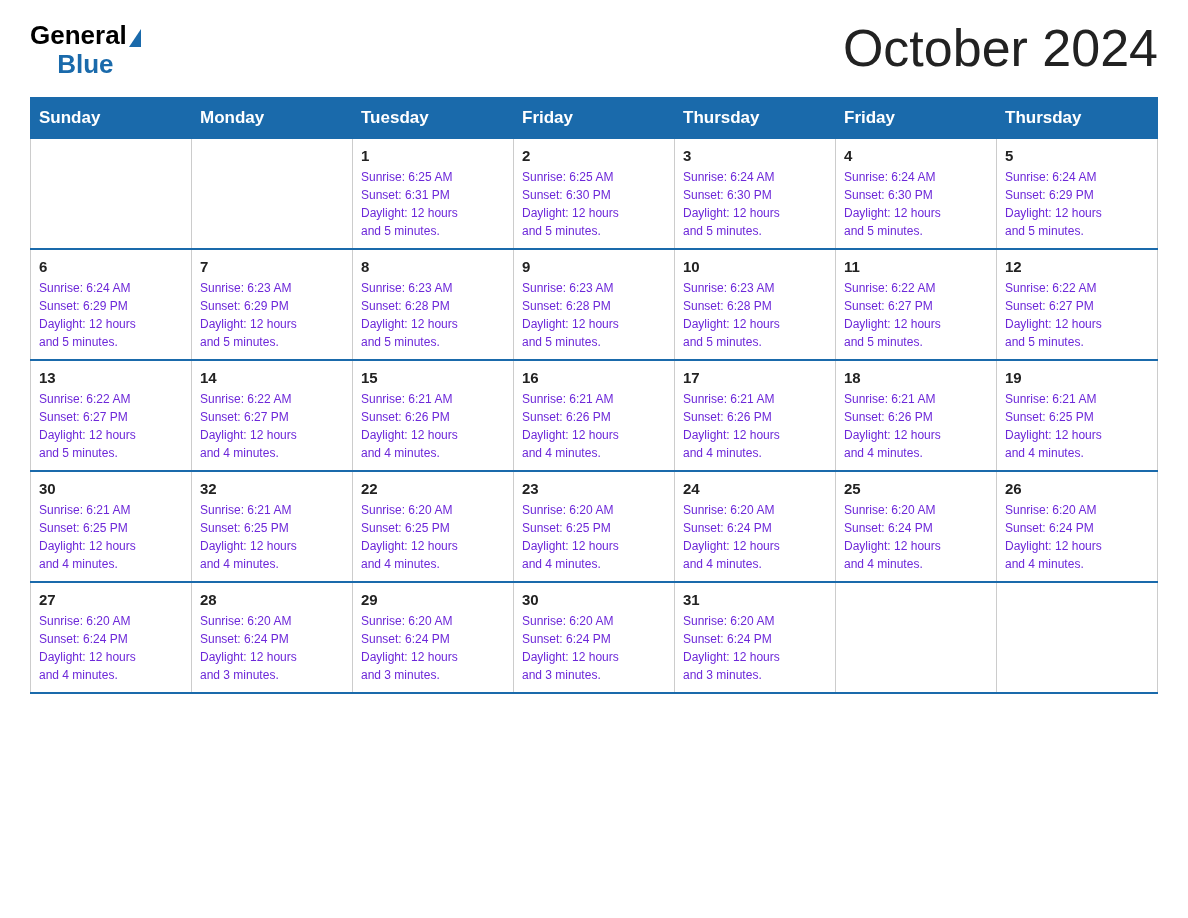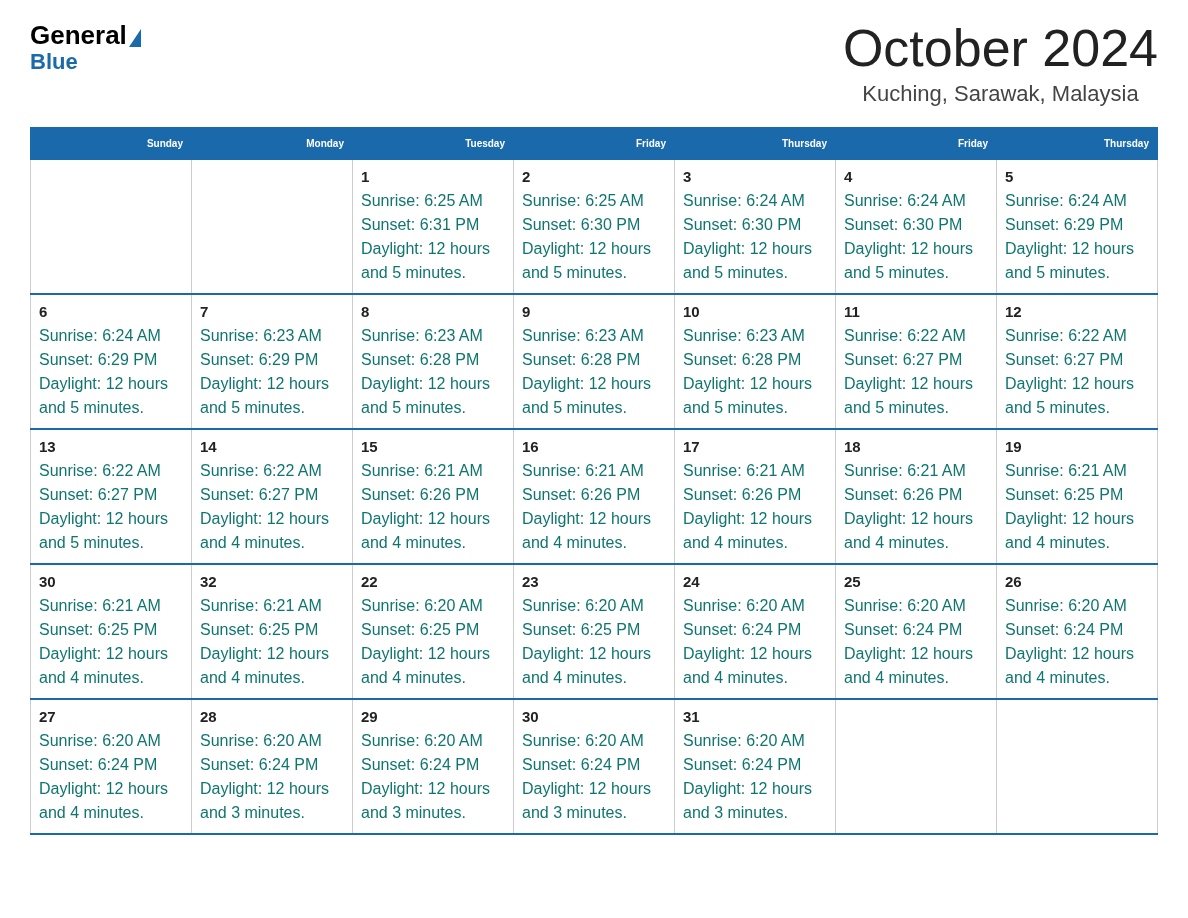--- a/index.html
+++ b/index.html
@@ -30,33 +30,34 @@
       width: 0;
       height: 0;
       border-left: 12px solid transparent;
       border-bottom: 18px solid #1a6aab;
       margin-left: 2px;
       margin-top: 4px;
     }
     .logo-text {
       display: flex;
       flex-direction: column;
+      text-align: center;
     }
     .logo-line1 {
       display: flex;
       align-items: center;
     }
     .logo-line2 {
-      font-size: 22px;
+      font-size: 26px;
       font-weight: bold;
       color: #1a6aab;
       line-height: 1;
     }
     .title-section {
-      text-align: center;
+      text-align: right;
     }
     .main-title {
       font-size: 52px;
       font-weight: normal;
       color: #222;
       line-height: 1.1;
     }
     .subtitle {
       font-size: 22px;
       color: #444;
@@ -64,44 +65,44 @@
     }
     .calendar {
       width: 100%;
       border-collapse: collapse;
       border: 1px solid #bbb;
     }
     .calendar thead tr th {
       background-color: #1a6aab;
       color: #fff;
       padding: 10px 8px;
-      font-size: 10px;
+      font-size: 17px;
       font-weight: bold;
-      text-align: right;
+      text-align: left;
       border: 1px solid #1a6aab;
     }
     .calendar tbody tr td {
       vertical-align: top;
       padding: 8px;
       border: 1px solid #ccc;
       width: 14.28%;
       min-height: 100px;
     }
     .calendar tbody tr {
       border-bottom: 2px solid #1a6aab;
     }
     .day-number {
       font-size: 15px;
       font-weight: bold;
       color: #222;
       margin-bottom: 4px;
     }
     .day-info {
-      font-size: 16px;
-      color: #0f766e;
+      font-size: 12px;
+      color: #6d28d9;
       line-height: 1.5;
     }
     .empty-cell {
       background: #fff;
     }
   </style>
 </head>
 <body>
 
 <div class="header">
@@ -109,21 +110,20 @@
     <div class="logo-text">
       <div class="logo-line1">
         <span class="logo-general">General</span>
         <div class="logo-triangle"></div>
       </div>
       <div class="logo-line2">Blue</div>
     </div>
   </div>
   <div class="title-section">
     <div class="main-title">October 2024</div>
-    <div class="subtitle">Kuching, Sarawak, Malaysia</div>
   </div>
 </div>
 
 <table class="calendar">
   <thead>
     <tr>
     <th>Sunday</th>
         <th>Monday</th>
         <th>Tuesday</th>
         <th>Friday</th>

